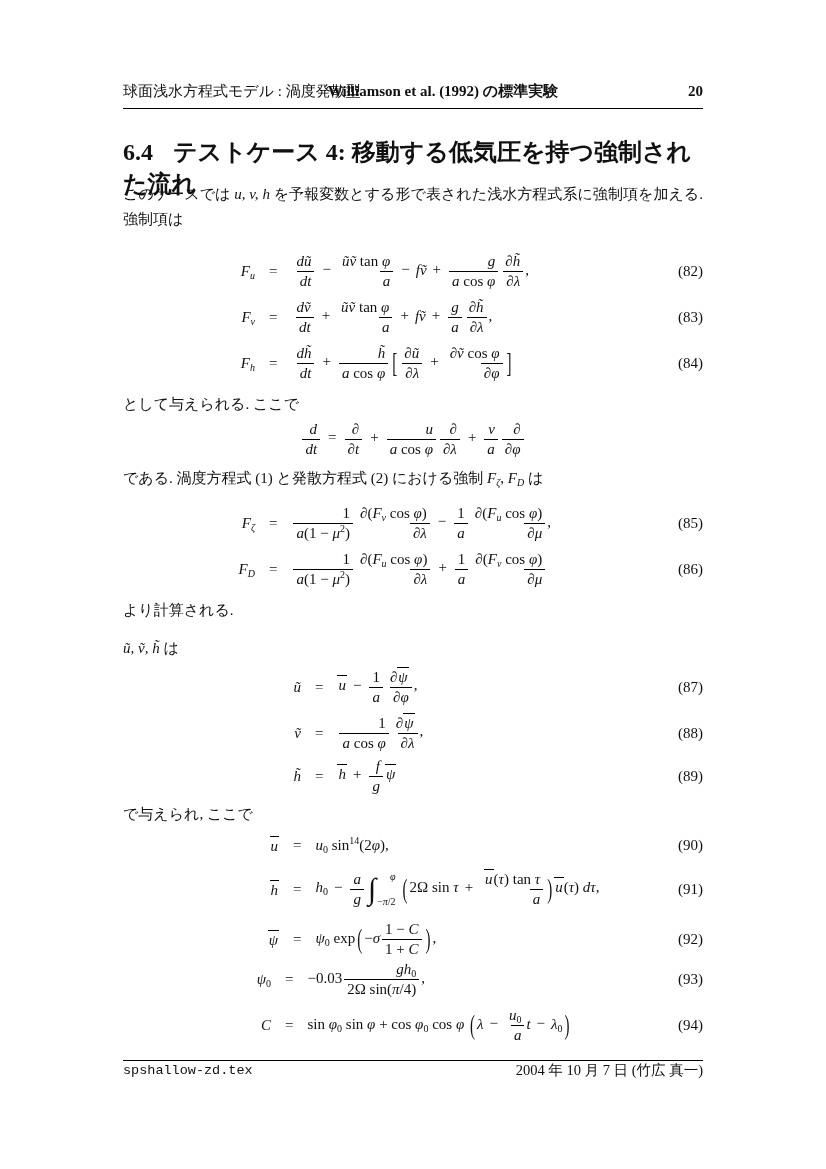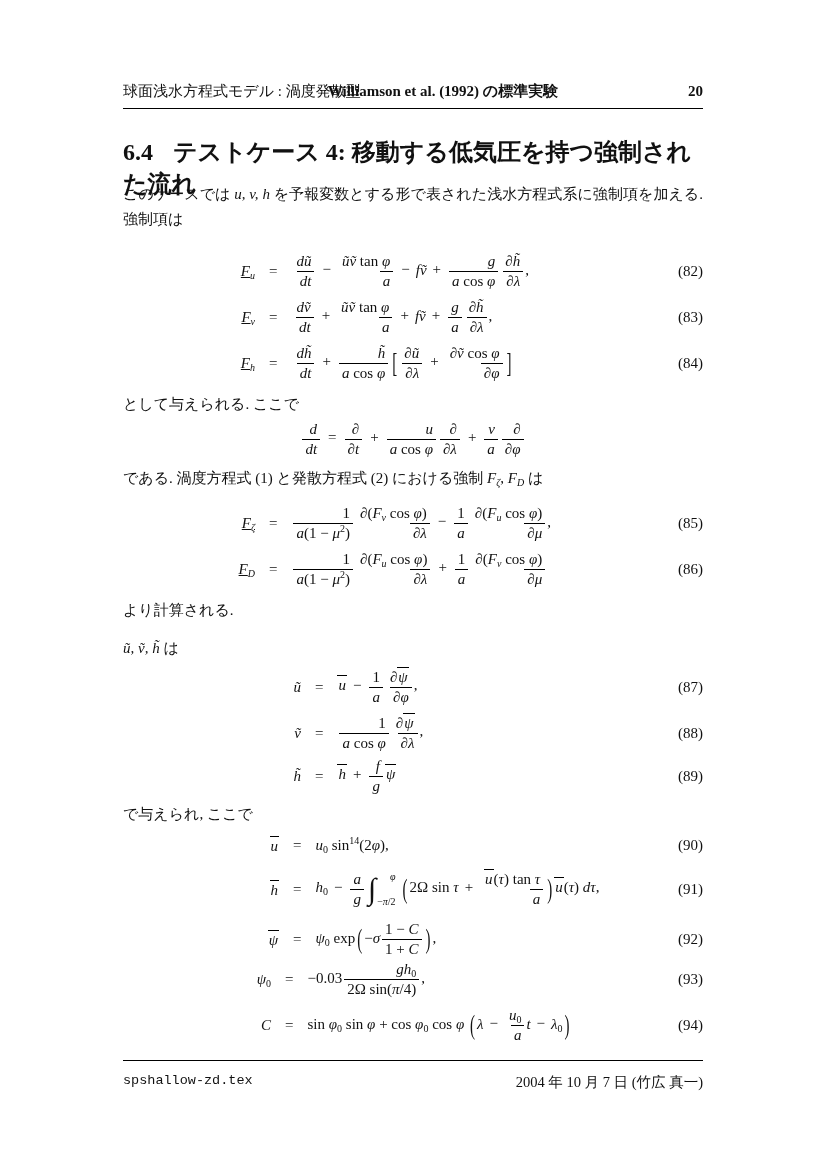--- a/index.html
+++ b/index.html
@@ -27,21 +27,21 @@
   .gddt{top:416px;}
   .g2{top:500px;}
   .g3{top:664px;}
   .g4{top:828px;}
   .g5{top:956px;}
   .eqrow{display:flex;align-items:center;min-height:46px;}
   .eqrow.h34{min-height:34px;}
   .eqrow.h54{min-height:54px;}
   .eqrow.h40{min-height:40px;}
   .lhs{flex-shrink:0;text-align:right;}
-  .g1 .lhs,.g2 .lhs{width:132px;text-decoration:underline;}
+  .g1 .lhs,.g2 .lhs{width:132px;}
   .g3 .lhs{width:178px;}
   .g4 .lhs{width:156px;}
   .g5 .lhs{width:148px;}
   .rel{margin:0 14px;}
   .eqnum{margin-left:auto;padding-left:8px;}
   .center-eq{justify-content:center;}
   
   i{font-style:italic;}
   .f{display:inline-flex;flex-direction:column;align-items:flex-end;vertical-align:middle;
      margin:0 2px;line-height:1.25;text-align:center;}
@@ -50,21 +50,21 @@
   .op{margin:0 6px;}
   .b{display:inline-block;border-top:1px solid #000;line-height:1.1;padding:1px 1px 0 1px;}
   sub{font-size:10px;vertical-align:-3px;line-height:0;}
   sup{font-size:10px;vertical-align:6px;line-height:0;}
   .int{font-size:30px;vertical-align:middle;line-height:1;margin-left:2px;}
   .ilim{display:inline-flex;flex-direction:column;justify-content:space-between;height:36px;
         font-size:10px;vertical-align:middle;margin:0 5px 0 1px;}
   .ilim .lu{align-self:flex-end;}
   .bp{display:inline-block;transform:scaleY(1.8);margin:0 2px;vertical-align:middle;font-weight:300;}
   
-  .footer{top:1060px;border-top:1.2px solid #000;padding-top:12px;display:flex;align-items:flex-start;font-size:14.5px;}
+  .footer{top:1060px;border-top:1.2px solid #000;padding-top:0;display:flex;align-items:center;font-size:14.5px;}
   .ftr-file{font-family:"Liberation Mono","DejaVu Sans Mono",monospace;font-size:13.5px;}
   .ftr-date{margin-left:auto;}
 </style>
 </head>
 <body>
 
 <div class="page">
 
   <div class="abs header">
     <span>球面浅水方程式モデル : 渦度発散型</span>

